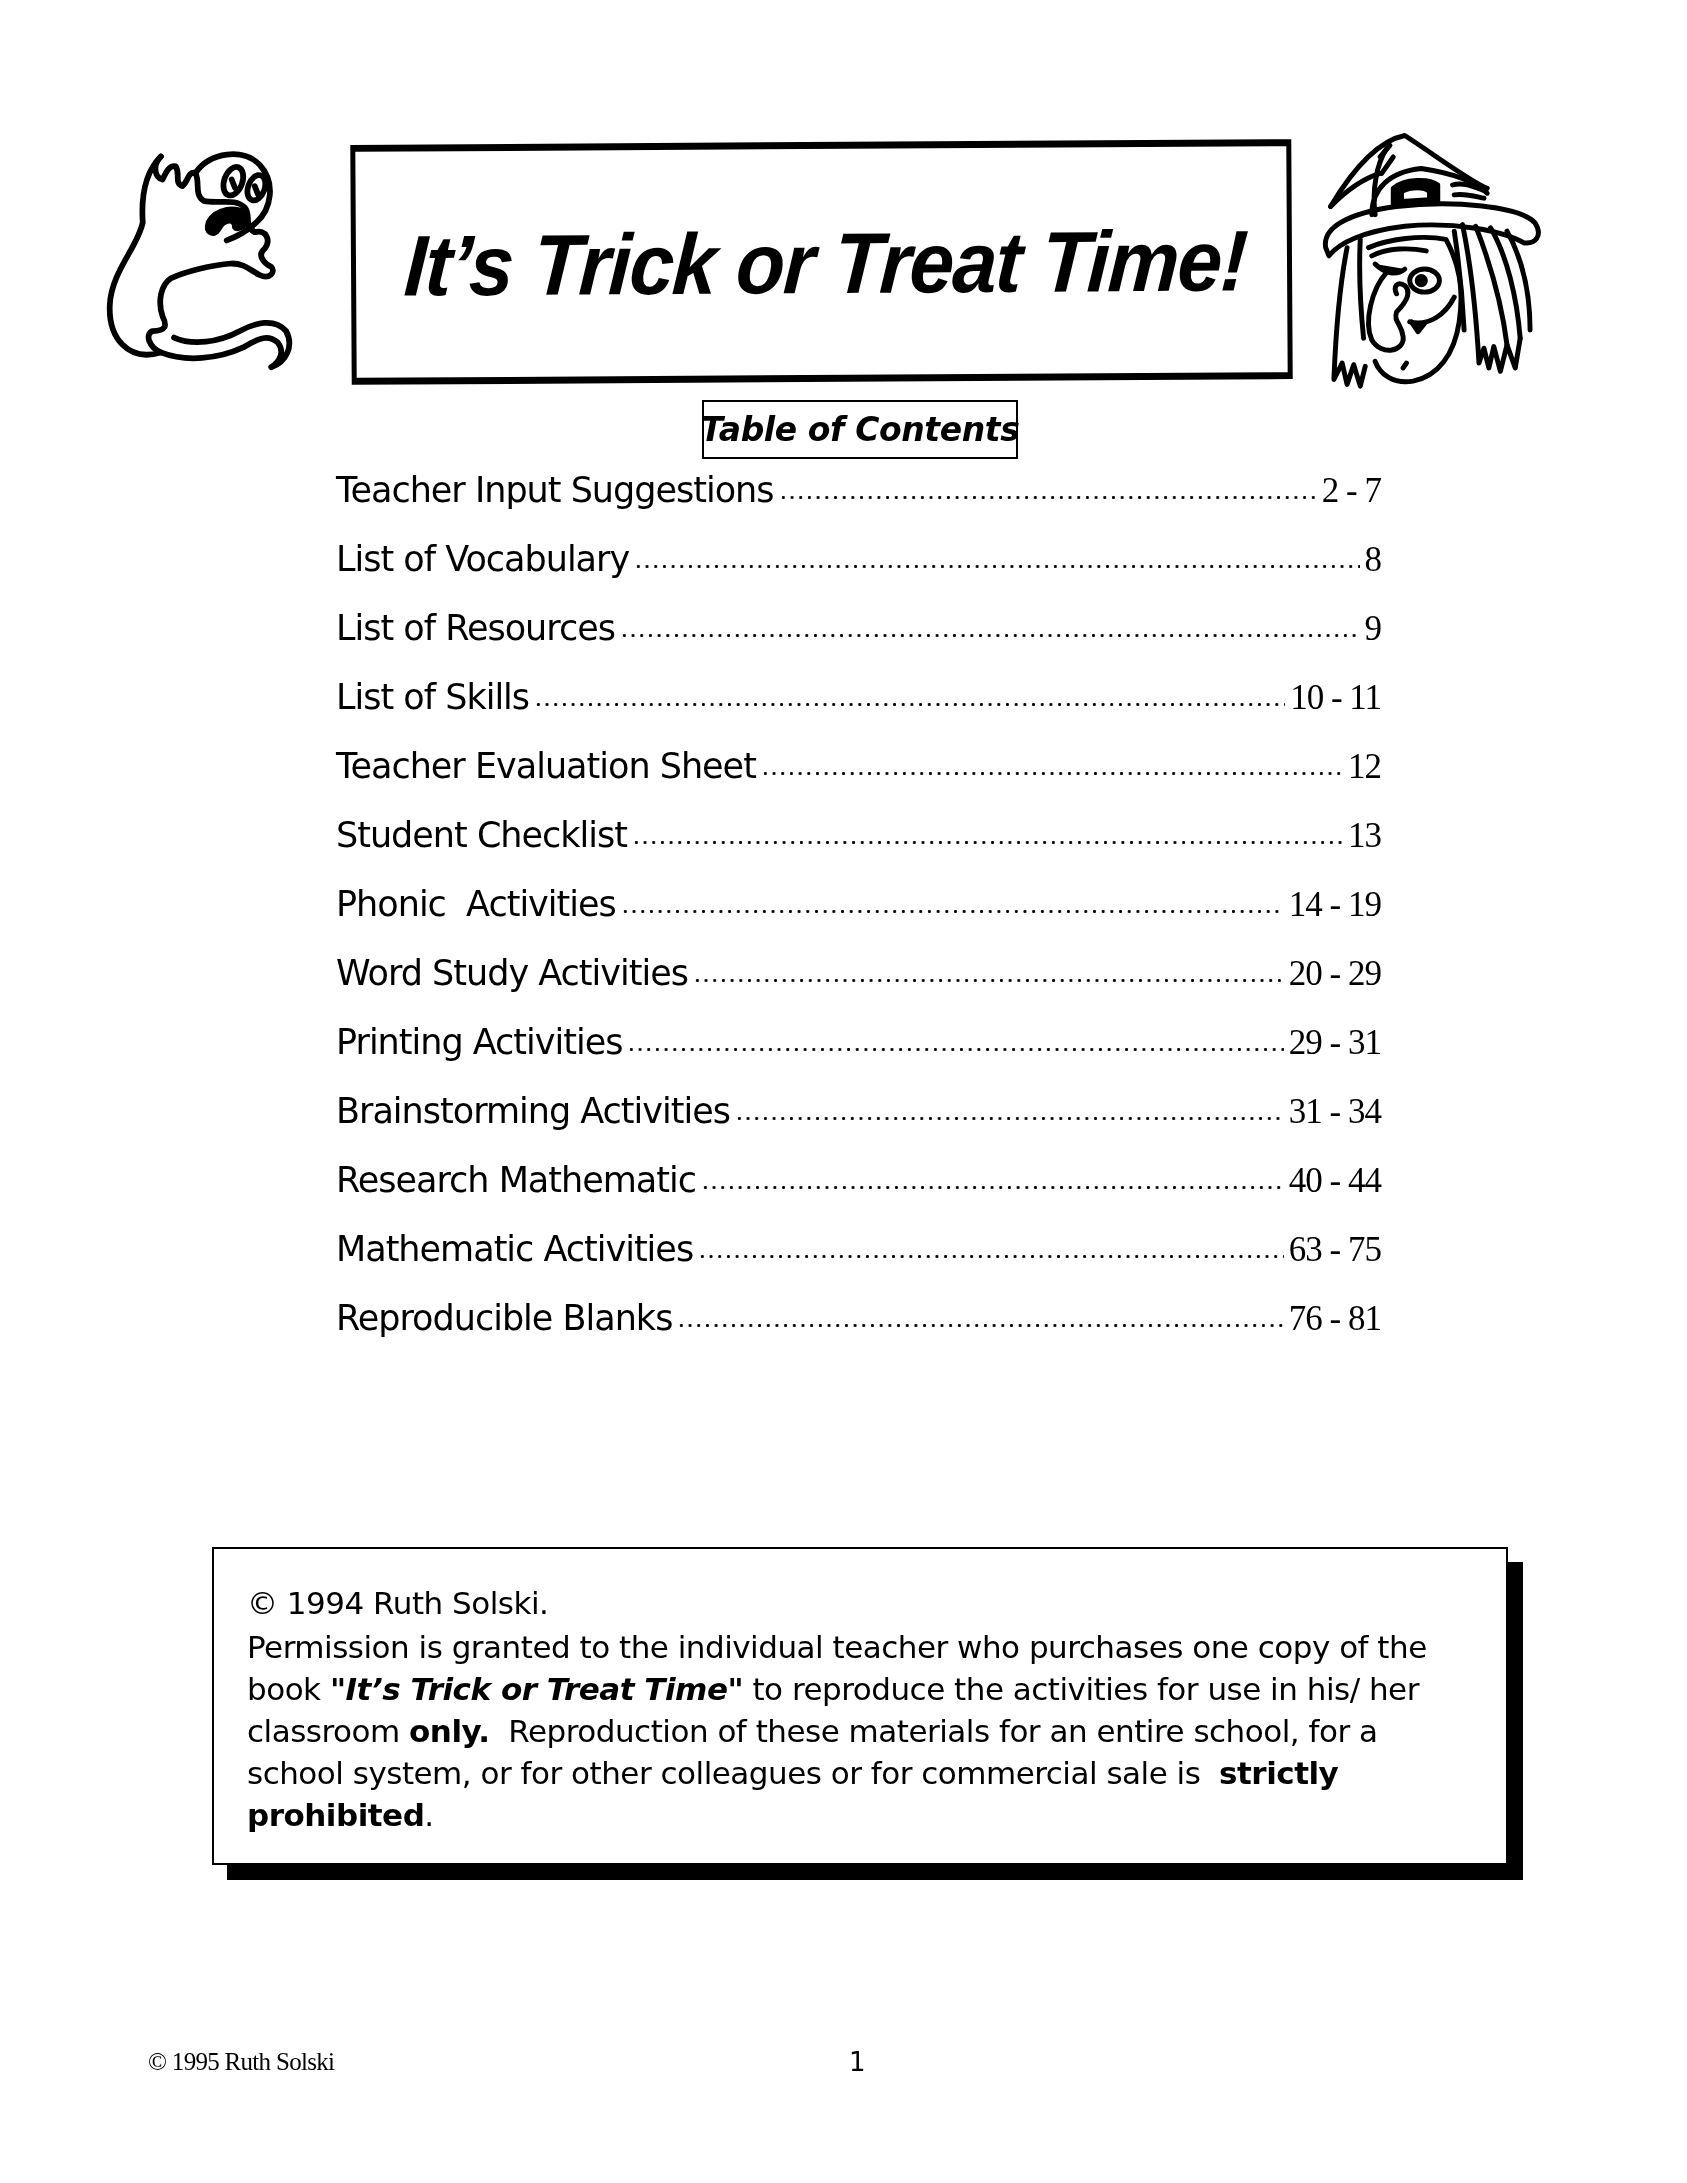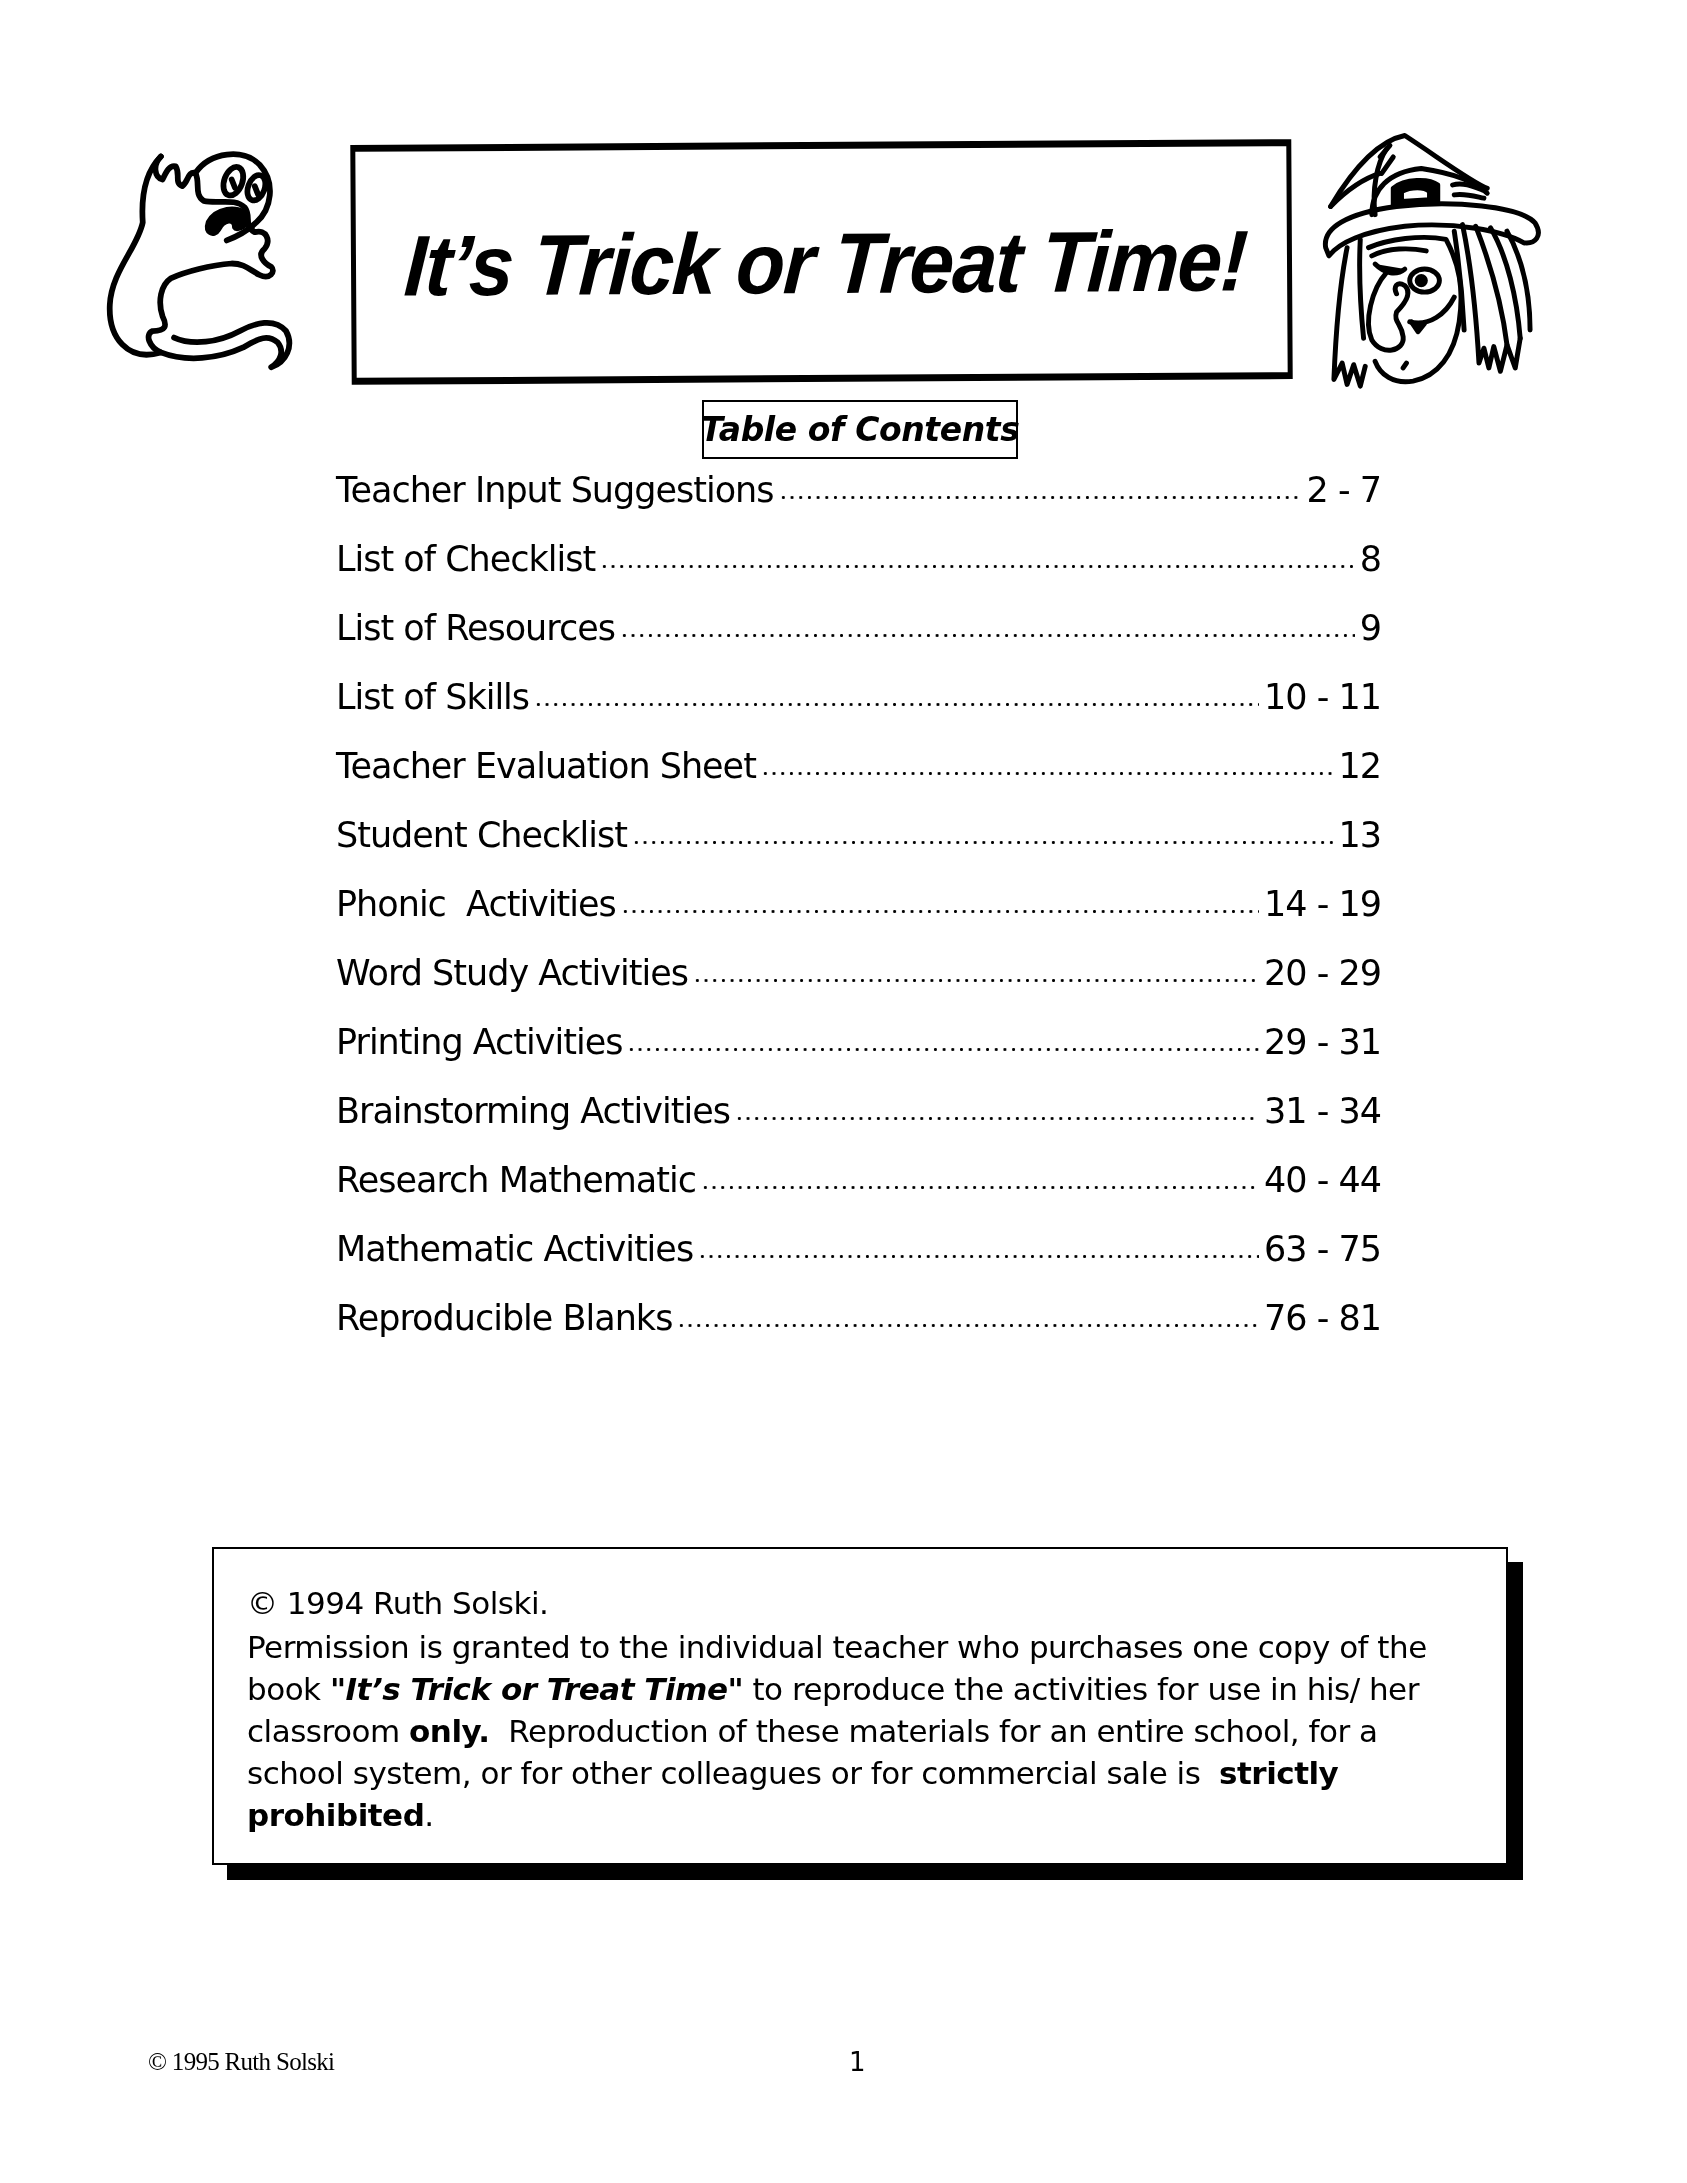--- a/index.html
+++ b/index.html
@@ -112,20 +112,21 @@
       background-size: 8.7px 5px;
       background-repeat: repeat-x;
       background-position: left center;
       position: relative;
       top: -1.6px;
     }
     .toc-page {
       white-space: nowrap;
       flex: 0 0 auto;
       text-align: left;
+      font-family: Liberation Serif, serif;
     }
 
     
     .notice {
       position: absolute;
       left: 212px;
       top: 1547px;
       width: 1296px;
       height: 318px;
       border: 2.5px solid #000;
@@ -237,21 +238,21 @@
   <span>Table of Contents</span>
 </div>
 
 <ul class="toc">
   <li class="toc-row">
     <span class="toc-label">Teacher Input Suggestions</span>
     <span class="toc-leader"></span>
     <span class="toc-page">2 - 7</span>
   </li>
   <li class="toc-row">
-    <span class="toc-label">List of Checklist</span>
+    <span class="toc-label">List of Vocabulary</span>
     <span class="toc-leader"></span>
     <span class="toc-page">8</span>
   </li>
   <li class="toc-row">
     <span class="toc-label">List of Resources</span>
     <span class="toc-leader"></span>
     <span class="toc-page">9</span>
   </li>
   <li class="toc-row">
     <span class="toc-label">List of Skills</span>

